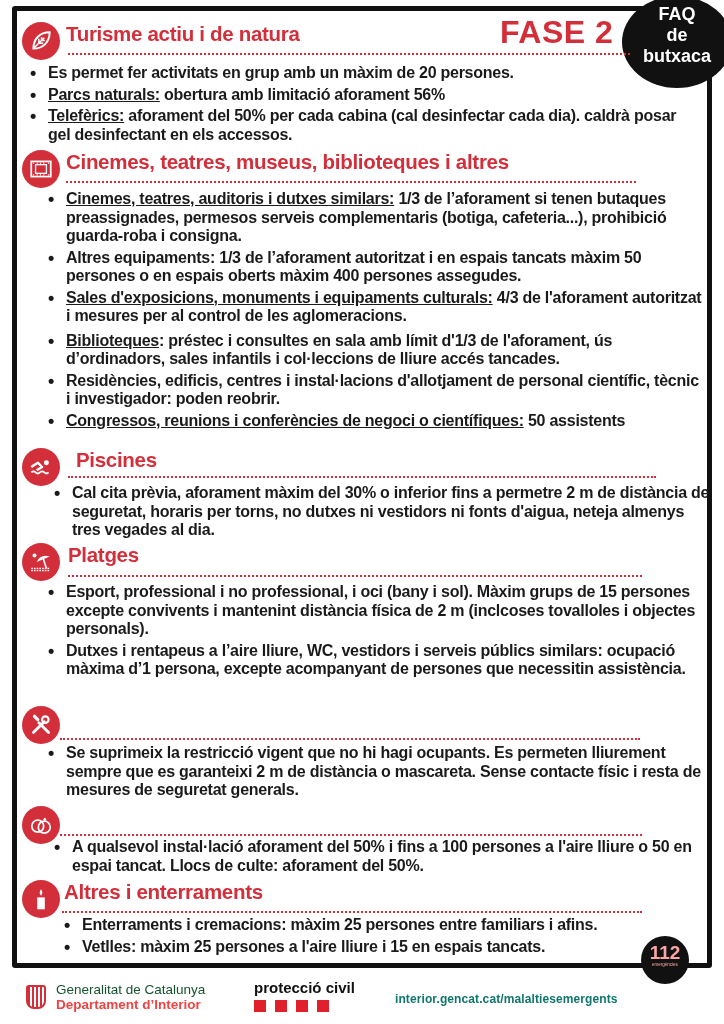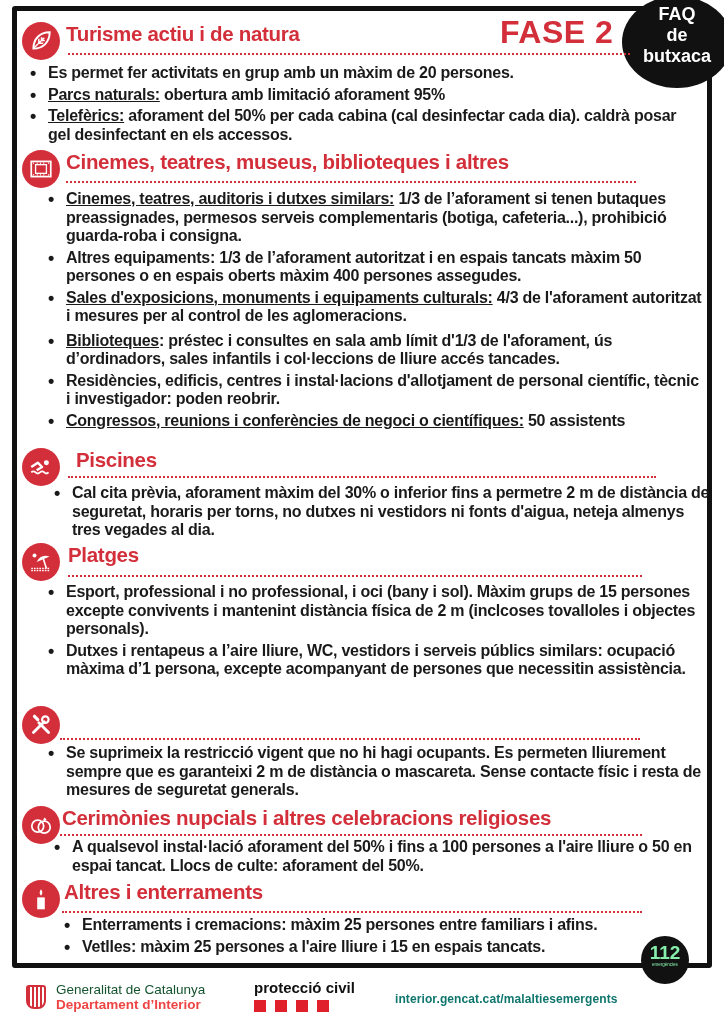--- a/index.html
+++ b/index.html
@@ -40,21 +40,21 @@
     position: relative; padding-left: 20px; font-weight: bold;
     font-size: 16px; line-height: 18.5px; letter-spacing: -0.25px; margin-bottom: 3px;
   }
   ul.items li::before {
     content: "\2022"; position: absolute; left: 2px; top: 0; font-size: 18px;
   }
   .u { text-decoration: underline; }
 
   .badge-112 {
     position: absolute; left: 641px; top: 936px; width: 48px; height: 48px;
-    border-radius: 50%; background: #111; color: #86efac; text-align: center;
+    border-radius: 50%; background: #111; color: #fca5a5; text-align: center;
   }
   .badge-112 .num { display: block; font-weight: bold; font-size: 19px; margin-top: 7px; line-height: 19px; }
   .badge-112 .sub { display: block; font-size: 4.5px; line-height: 6px; }
 
   .footer { position: absolute; left: 0; top: 978px; width: 724px; height: 46px; }
   .gencat { position: absolute; left: 26px; top: 4px; display: flex; align-items: center; }
   .gencat-logo { width: 20px; height: 24px; border: 2px solid #d32f3a; border-radius: 3px 3px 8px 8px;
     background: repeating-linear-gradient(90deg, #d32f3a 0 2px, #fff 2px 4px); }
   .gencat-text { margin-left: 10px; font-size: 13.5px; line-height: 15px; }
   .gencat-text .l1 { color: #14532d; }
@@ -82,21 +82,21 @@
     <svg viewBox="0 0 24 24">
         <path d="M5 19 C5 10 11 4 20 4 C20 13 14 19 5 19 Z" fill="none" stroke="#fff" stroke-width="1.8"></path>
         <path d="M5 19 L15 9 M10 14 L10 10 M10 14 L14 14 M12.5 11.5 L12.5 8.5 M12.5 11.5 L15.5 11.5" stroke="#fff" stroke-width="1.4" fill="none"></path>
       </svg>
   </span>
   <span class="sec-title">Turisme actiu i de natura</span>
 </div>
 <div class="sec-rule" style="left:68px; top:53px; width:562px"></div>
 <ul class="items" style="left:28px; top:64px; width:670px">
   <li><span>Es permet fer activitats en grup amb un màxim de 20 persones.</span></li>
-  <li><span class="u">Parcs naturals:</span><span> obertura amb limitació aforament 95%</span></li>
+  <li><span class="u">Parcs naturals:</span><span> obertura amb limitació aforament 56%</span></li>
   <li><span class="u">Telefèrics:</span><span> aforament del 50% per cada cabina (cal desinfectar cada dia). caldrà posar gel desinfectant en els accessos.</span></li>
 </ul>
 
 <div class="section-head" style="top:150px">
   <span class="sec-icon">
     <svg viewBox="0 0 24 24">
         <rect x="3" y="5" width="18" height="14" fill="none" stroke="#fff" stroke-width="1.6"></rect>
         <rect x="7" y="8" width="10" height="8" fill="none" stroke="#fff" stroke-width="1.2"></rect>
         <path d="M4.5 6.5h1M4.5 17.5h1M18.5 6.5h1M18.5 17.5h1M8 6.5h1M11 6.5h1M14 6.5h1M8 17.5h1M11 17.5h1M14 17.5h1" stroke="#fff" stroke-width="1.2"></path>
       </svg>
@@ -161,21 +161,20 @@
 </ul>
 
 <div class="section-head" style="top:806px">
   <span class="sec-icon">
     <svg viewBox="0 0 24 24">
         <circle cx="9" cy="13" r="5.5" fill="none" stroke="#fff" stroke-width="1.6"></circle>
         <circle cx="15" cy="14" r="5.5" fill="none" stroke="#fff" stroke-width="1.6"></circle>
         <path d="M14 7 L15.5 5 L17 7 L15.5 8.5 Z" fill="#fff"></path>
       </svg>
   </span>
-  <span class="sec-title" style="margin-left:2px">Cerimònies nupcials i altres celebracions religioses</span>
 </div>
 <div class="sec-rule" style="left:60px; top:834px; width:582px"></div>
 <ul class="items" style="left:52px; top:838px; width:660px">
   <li><span>A qualsevol instal·lació aforament del 50% i fins a 100 persones a l'aire lliure o 50 en espai tancat. Llocs de culte: aforament del 50%.</span></li>
 </ul>
 
 <div class="section-head" style="top:880px">
   <span class="sec-icon">
     <svg viewBox="0 0 24 24">
         <path d="M12 3 Q14.5 6.5 12 9 Q9.5 6.5 12 3 Z" fill="#fff"></path>

